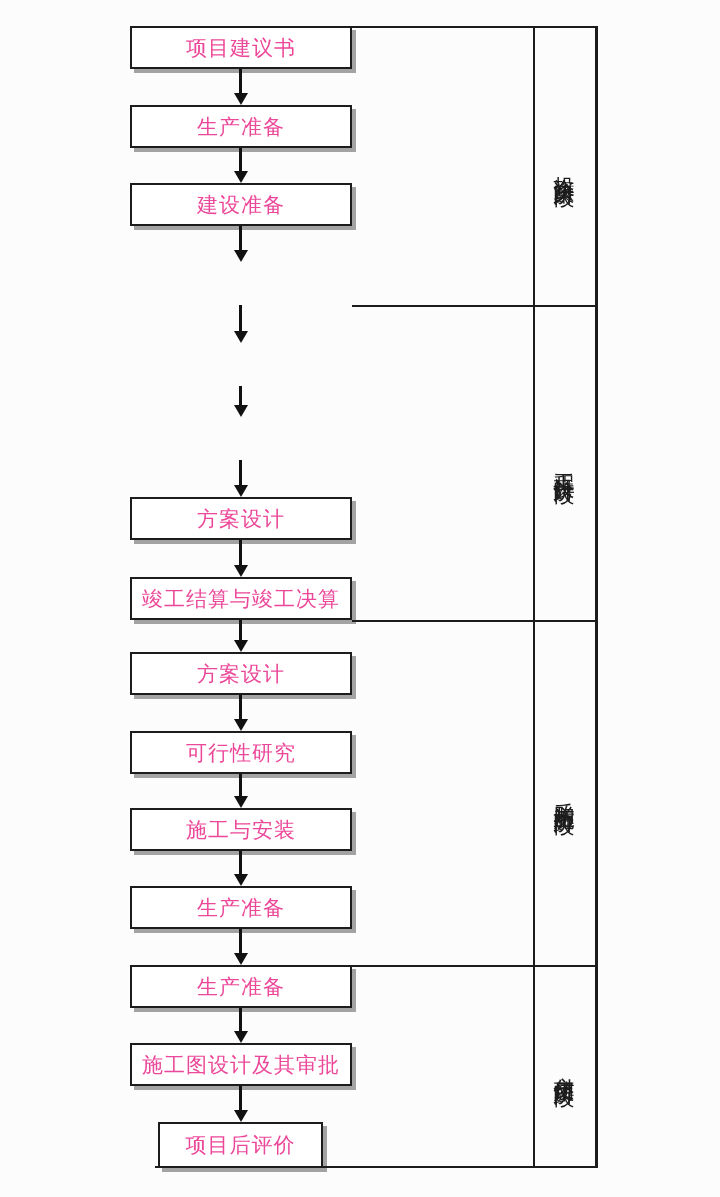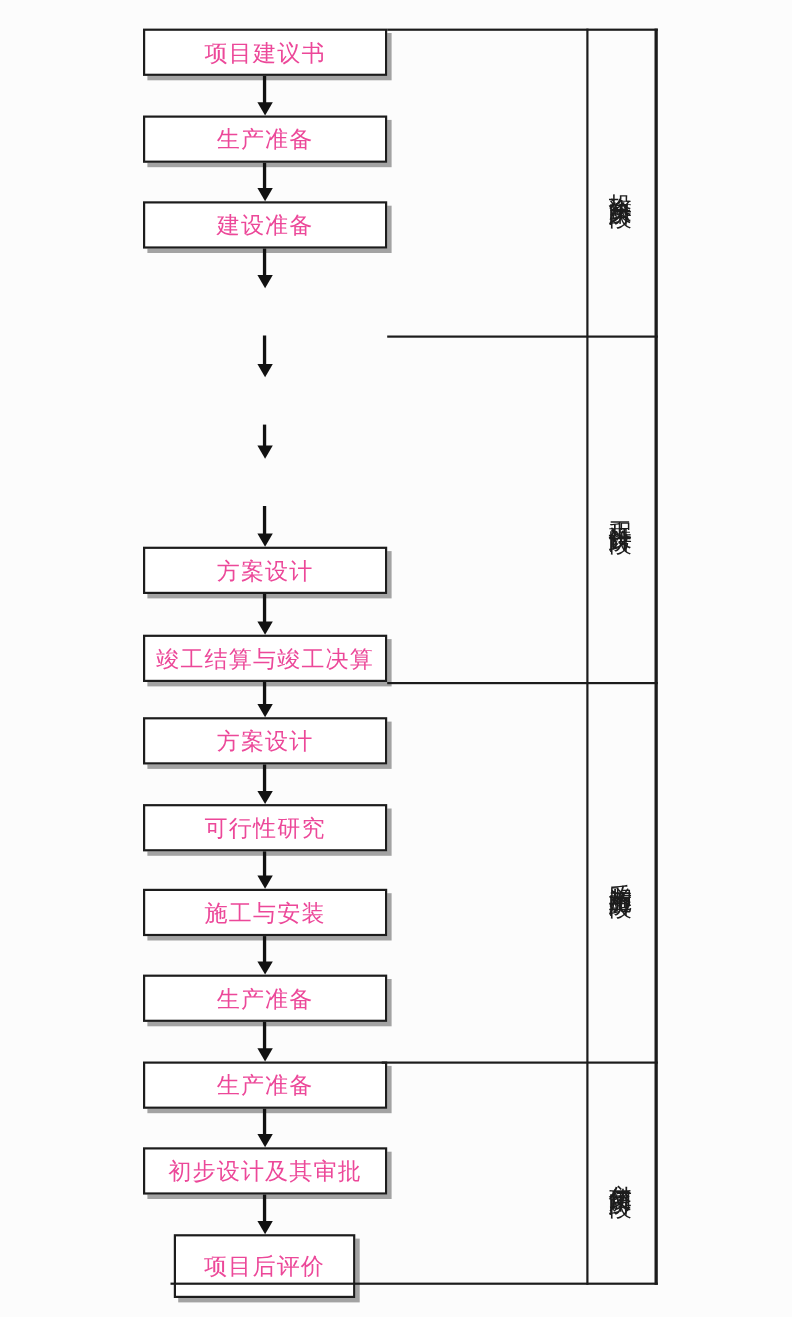--- a/index.html
+++ b/index.html
@@ -28,21 +28,21 @@
     align-items: center;
     justify-content: center;
     font-size: 21px;
     letter-spacing: 1px;
     color: #ec4899;
     white-space: nowrap;
   }
   .flow-box.small {
     left: 158px;
     width: 165px;
-    height: 58px;
+    height: 46px;
   }
   .arrow {
     position: absolute;
     left: 234px;
     width: 14px;
   }
   .arrow .shaft {
     position: absolute;
     left: 5px;
     top: 0;
@@ -95,21 +95,21 @@
   <div class="flow-box" style="top:26px">项目建议书</div>
   <div class="flow-box" style="top:105px">生产准备</div>
   <div class="flow-box" style="top:183px">建设准备</div>
   <div class="flow-box" style="top:497px">方案设计</div>
   <div class="flow-box" style="top:577px">竣工结算与竣工决算</div>
   <div class="flow-box" style="top:652px">方案设计</div>
   <div class="flow-box" style="top:731px">可行性研究</div>
   <div class="flow-box" style="top:808px">施工与安装</div>
   <div class="flow-box" style="top:886px">生产准备</div>
   <div class="flow-box" style="top:965px">生产准备</div>
-  <div class="flow-box" style="top:1043px">初步设计及其审批</div>
+  <div class="flow-box" style="top:1043px">施工图设计及其审批</div>
   <div class="flow-box small" style="top:1122px">项目后评价</div>
 
   <div class="arrow" style="top:69px;height:36px">
       <div class="shaft"></div>
       <div class="head"></div>
     </div>
   <div class="arrow" style="top:148px;height:35px">
       <div class="shaft"></div>
       <div class="head"></div>
     </div>

